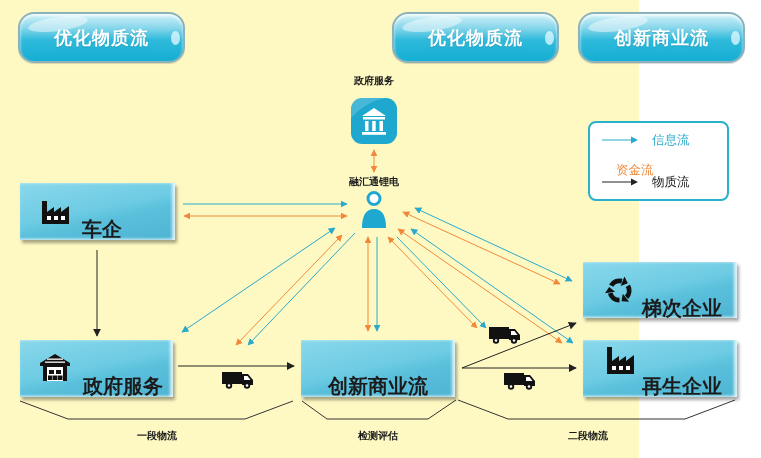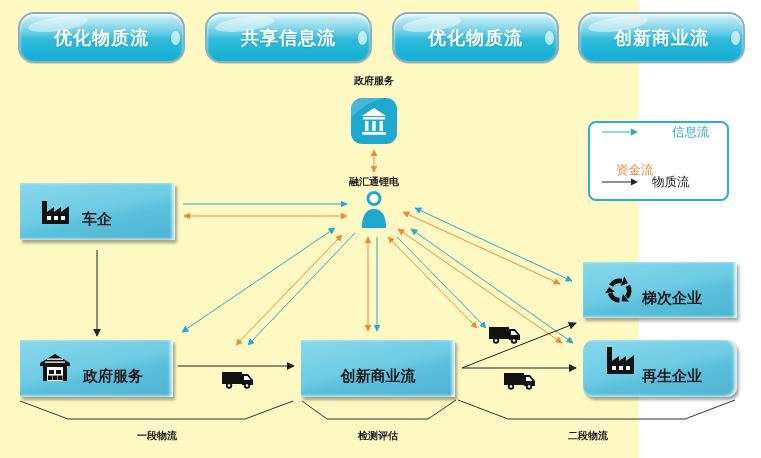--- a/index.html
+++ b/index.html
@@ -28,22 +28,22 @@
   }
   .pill span { position:relative; z-index:1; }
 
   
   .node {
     position:absolute; height:57px;
     background:linear-gradient(168deg, #8ad8eb 0%, #6ccbe3 48%, #59bfdb 62%, #4fb4d2 100%);
     box-shadow: 2px 3px 3px rgba(0,0,0,0.35), inset -3px 0 3px rgba(255,255,255,0.75), inset 0 -2px 2px rgba(255,255,255,0.35);
   }
   .node .label {
-    position:absolute; top:8px; height:100%; display:flex; align-items:center;
-    font-weight:bold; font-size:15px; color:#1b1b1b; white-space:nowrap;
+    position:absolute; top:18px; height:100%; display:flex; align-items:center;
+    font-weight:bold; font-size:20px; color:#1b1b1b; white-space:nowrap;
   }
   .node .icon { position:absolute; }
 
   .caption {
     position:absolute; font-weight:bold; font-size:10px; color:#1a1a1a;
     transform:translateX(-50%); white-space:nowrap;
   }
 
   #flows { position:absolute; left:0; top:0; pointer-events:none; }
 
@@ -56,23 +56,20 @@
 
   .abs { position:absolute; }
 </style>
 </head>
 <body>
 
 <div id="stage">
 
   <div class="pill" style="left:18px;">
       <span>优化物质流</span>
-    </div>
-  <div class="pill" style="left:205px;">
-      <span>共享信息流</span>
     </div>
   <div class="pill" style="left:392px;">
       <span>优化物质流</span>
     </div>
   <div class="pill" style="left:578px;">
       <span>创新商业流</span>
     </div>
 
   <div class="caption" style="left:374px; top:74px;">政府服务</div>
   <svg class="abs" style="left:351px; top:98px;" width="46" height="46" viewBox="0 0 46 46">
@@ -126,21 +123,21 @@
       <g id="rseg">
         <path d="M6.34,10 A10,10 0 0 1 17.5,5.3" fill="none" stroke="#111" stroke-width="5"></path>
         <path d="M23.6,7.6 L20.1,0.6 L16.2,10.4 Z" fill="#111"></path>
       </g>
       <use href="#rseg" transform="rotate(120 15 15)"></use>
       <use href="#rseg" transform="rotate(240 15 15)"></use>
     </svg>
     <div class="label" style="left:59px;">梯次企业</div>
   </div>
 
-  <div class="node" style="left:583px; top:340px; width:154px;border-radius:10px;">
+  <div class="node" style="left:583px; top:340px; width:154px;">
     <svg class="icon" style="left:24px; top:7px;" width="27" height="27" viewBox="0 0 27 27">
       <path d="M0,27 L0,0 L5,0 L5,14 L12,9 L12,14 L19,9 L19,14 L27,8 L27,27 Z" fill="#111"></path>
       <rect x="5" y="19" width="4" height="4" fill="#fff"></rect>
       <rect x="12" y="19" width="4" height="4" fill="#fff"></rect>
       <rect x="19" y="19" width="4" height="4" fill="#fff"></rect>
     </svg>
     <div class="label" style="left:59px;">再生企业</div>
   </div>
 
   <svg class="abs" style="left:222px; top:371px;" width="32" height="18" viewBox="0 0 32 18">
@@ -216,21 +213,21 @@
       <polyline points="302,401 327,419 428,419 456,400"></polyline>
       <polyline points="458,400 508,419 685,419 735,400"></polyline>
     </g>
   </svg>
 
   <div class="caption" style="left:157px; top:429px;">一段物流</div>
   <div class="caption" style="left:378px; top:429px;">检测评估</div>
   <div class="caption" style="left:588px; top:429px;">二段物流</div>
 
   <div class="legend">
-    <div class="legend-row" style="top:0;gap:20px;">
+    <div class="legend-row" style="top:8px;">
       <svg width="36" height="10" viewBox="0 0 36 10">
         <line x1="0" y1="5" x2="30" y2="5" stroke-width="1" style="stroke:var(--info)"></line>
         <path d="M29,1.5 L36,5 L29,8.5 Z" style="fill:var(--info)"></path>
       </svg>
       <span class="txt" style="color:var(--info)">信息流</span>
     </div>
     <div class="legend-row" style="top:38px;flex-direction:column;">
       <svg width="36" height="10" viewBox="0 0 36 10">
         <line x1="0" y1="5" x2="30" y2="5" stroke-width="1" style="stroke:var(--money)"></line>
         <path d="M29,1.5 L36,5 L29,8.5 Z" style="fill:var(--money)"></path>

